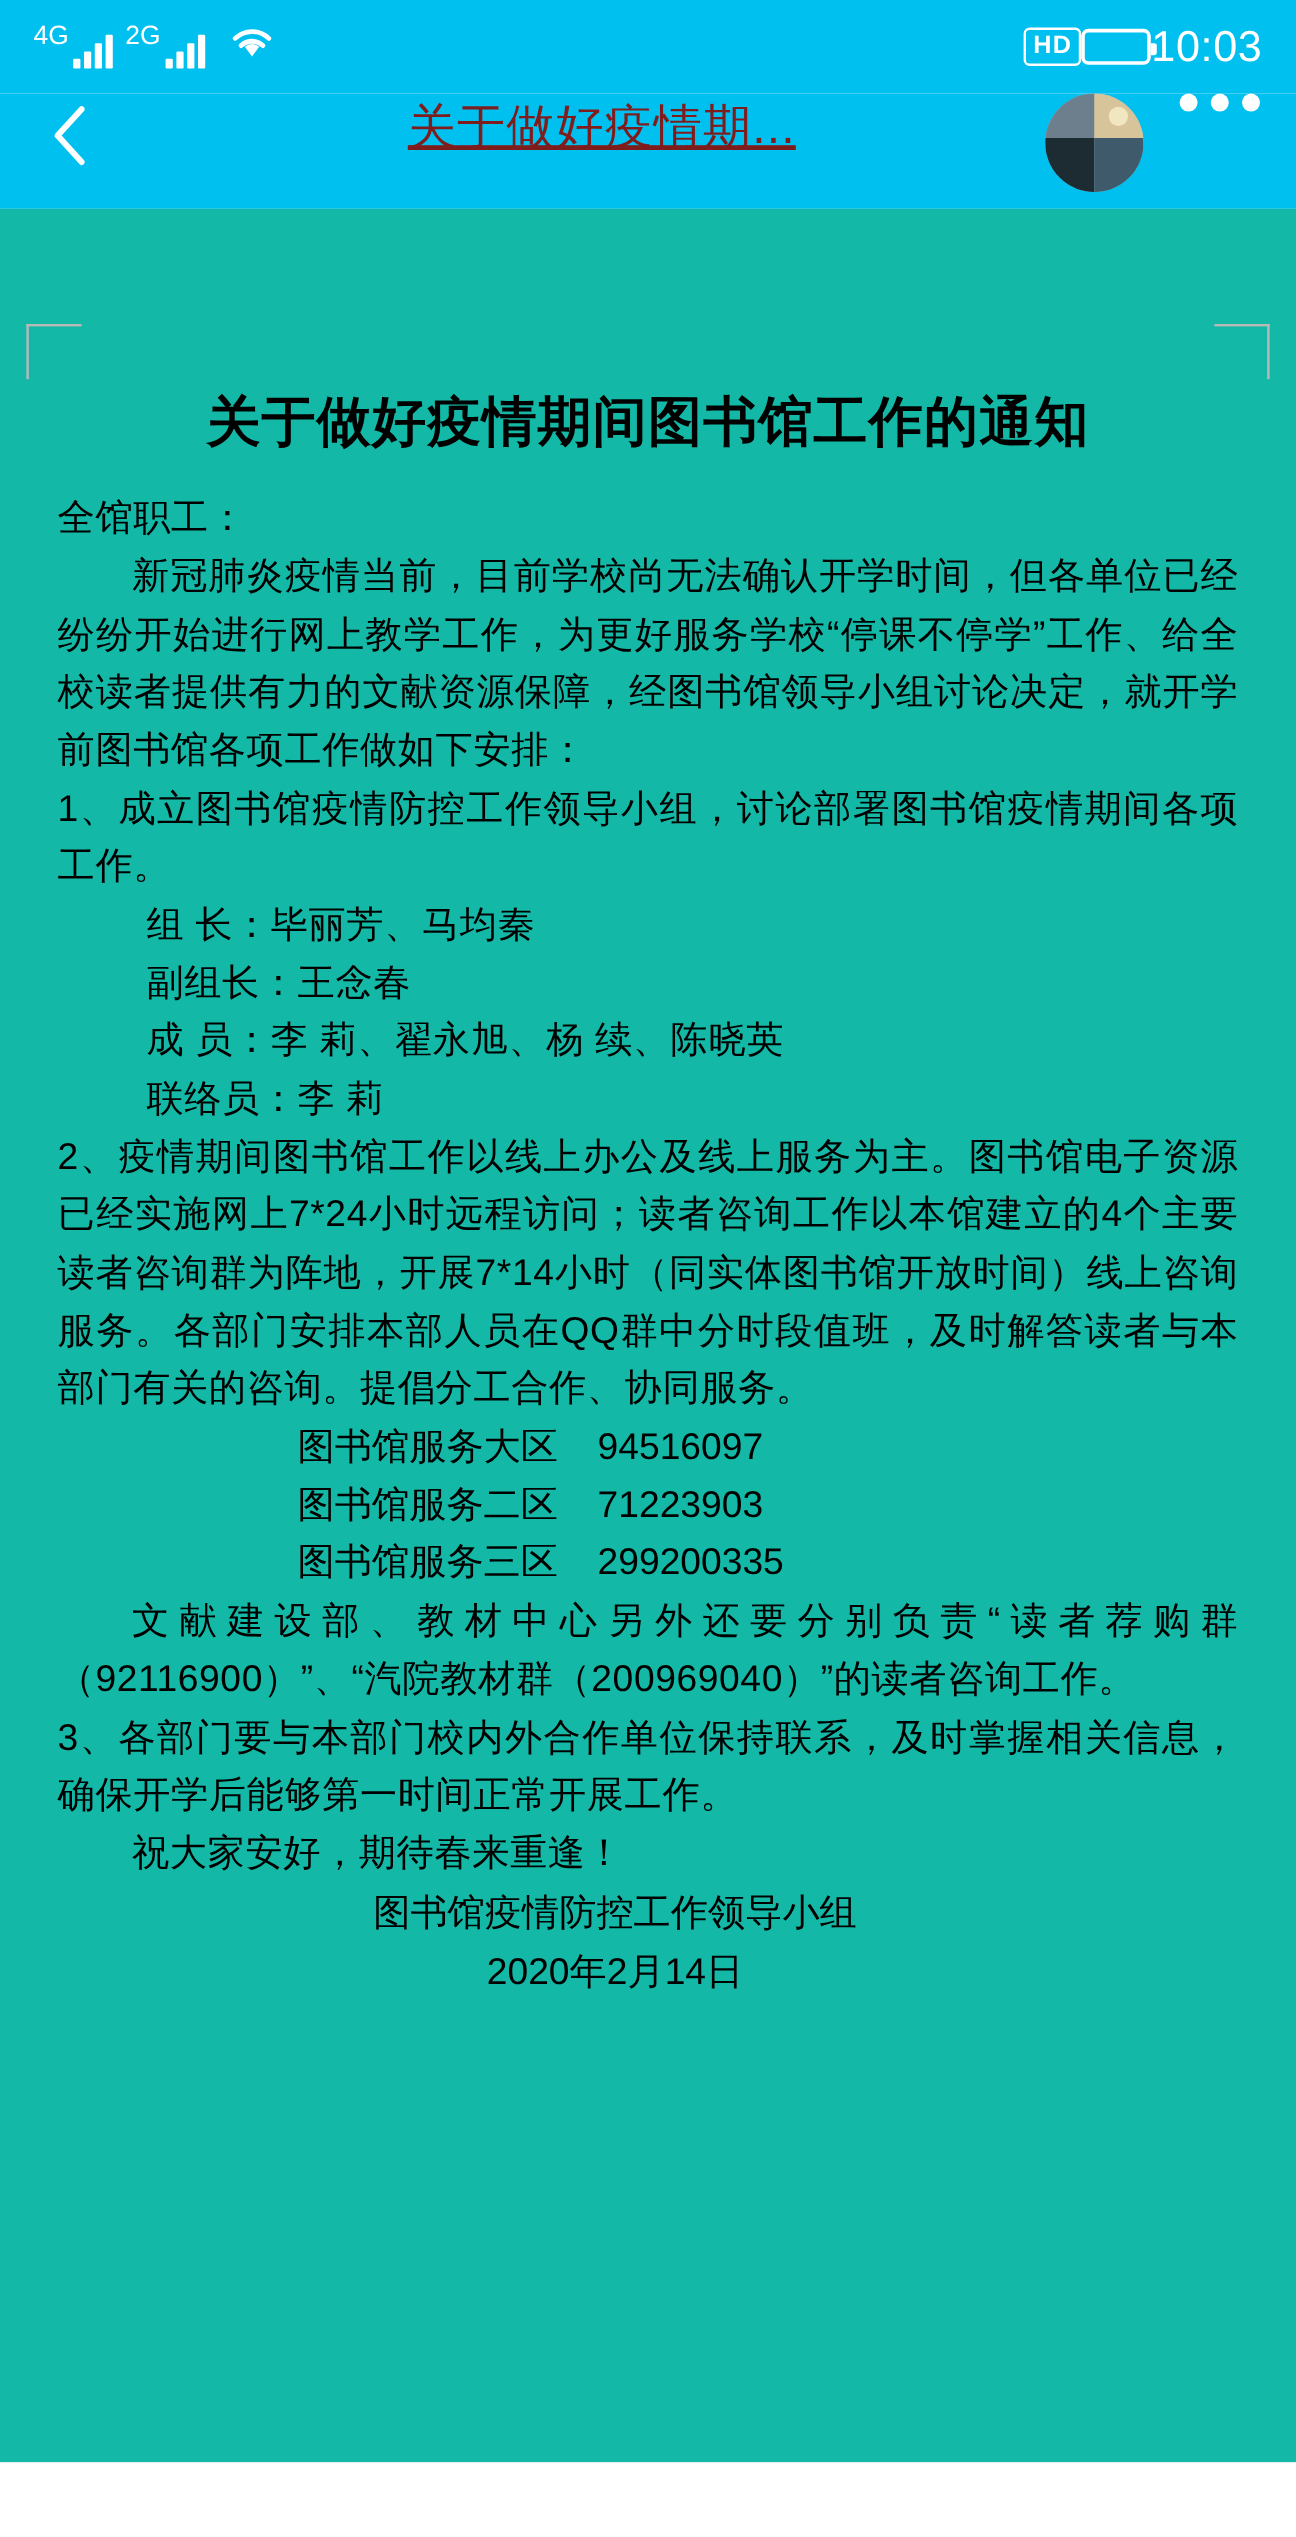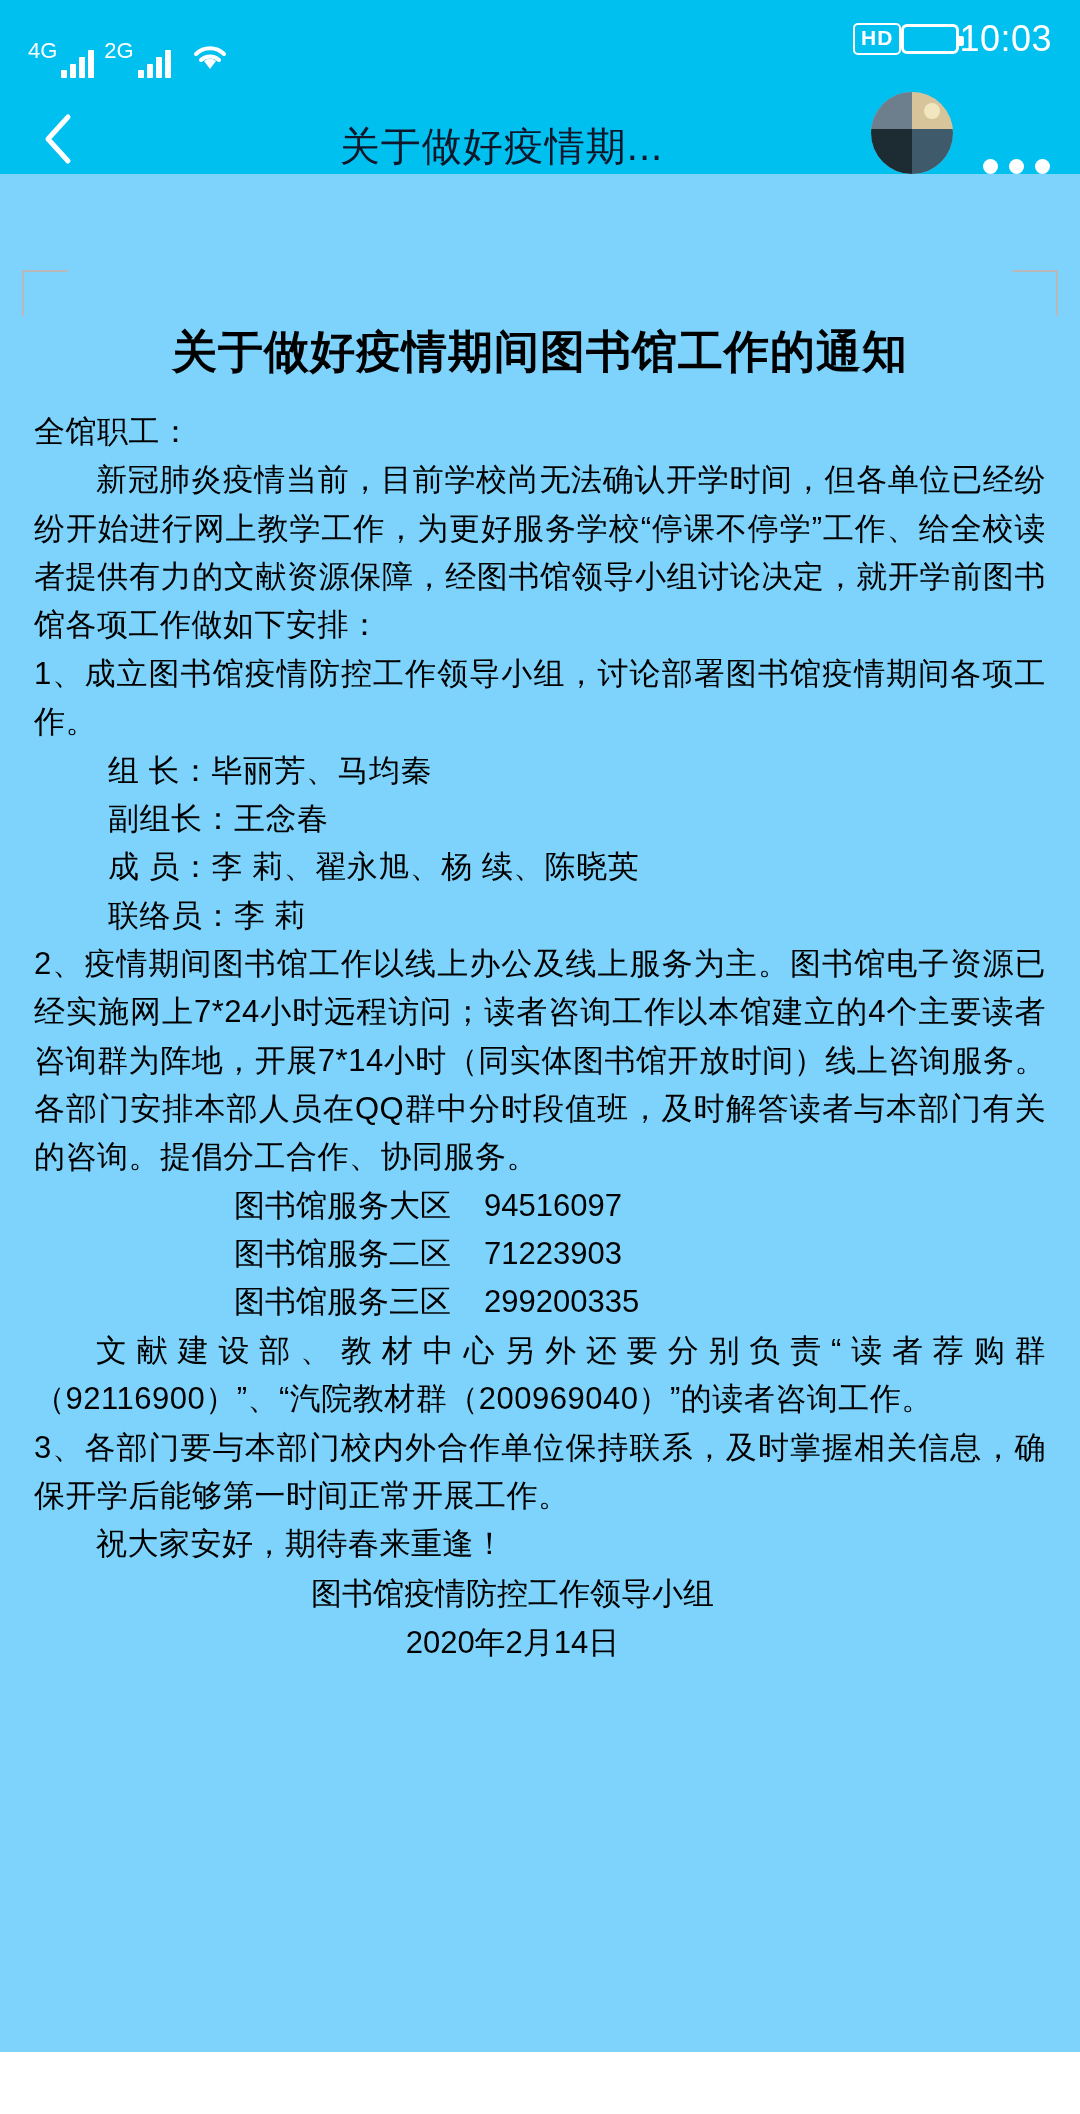--- a/index.html
+++ b/index.html
@@ -9,20 +9,21 @@
     background: #ffffff;
     font-family: "Liberation Sans", sans-serif;
   }
   body { position: relative; overflow: hidden; }
 
   
   .statusbar {
     height: 78px;
     background: #00c0f0;
     display: flex;
+    align-items: center;
     padding: 0 28px;
     color: #ffffff;
   }
   .sb-left { display: flex; align-items: flex-end; gap: 10px; }
   .net-group { display: flex; align-items: flex-end; gap: 4px; }
   .net-label { font-size: 22px; line-height: 1; position: relative; top: -16px; }
   .bars { display: flex; align-items: flex-end; gap: 3px; height: 30px; }
   .bars i { display: block; width: 6px; background: #ffffff; border-radius: 1px; }
   .bars i:nth-child(1) { height: 8px; }
   .bars i:nth-child(2) { height: 14px; }
@@ -56,23 +57,24 @@
     border-radius: 0 2px 2px 0;
   }
   .battery .fill { height: 100%; background: #ffffff; border-radius: 2px; }
   .clock { font-size: 36px; letter-spacing: 0.5px; }
 
   
   .titlebar {
     height: 96px;
     background: #00c0f0;
     display: flex;
-    align-items: flex-end;
-    color: #0f172a;
+    align-items: flex-start;
+    color: #7f1d1d;
     padding: 0 30px 0 22px;
+    text-decoration: underline;
   }
   .back-btn {
     width: 70px; height: 70px;
     display: flex; align-items: center; justify-content: center;
     cursor: pointer;
   }
   .back-btn svg { display: block; }
   .title-text {
     flex: 1;
     text-align: center;
@@ -96,22 +98,22 @@
   .avatar .a2 { position: absolute; right: 0; top: 0; width: 50%; height: 50%; background: #d8c49a; }
   .avatar .a3 { position: absolute; left: 0; bottom: 0; width: 50%; height: 55%; background: #1d2b33; }
   .avatar .a4 { position: absolute; right: 0; bottom: 0; width: 50%; height: 55%; background: #3e5a6b; }
   .avatar .sun { position: absolute; right: 16%; top: 14%; width: 16px; height: 16px; border-radius: 50%; background: #f2e6c0; }
   .more-btn { display: flex; align-items: center; gap: 11px; cursor: pointer; }
   .more-btn i { display: block; width: 15px; height: 15px; border-radius: 50%; background: #ffffff; }
 
   
   .doc {
     position: relative;
-    background: #7dd3fc;
-    padding: 0 26px;
+    background: #14b8a6;
+    padding: 0 40px;
     height: calc(2114px - 78px - 96px - 62px);
   }
   .corner {
     position: absolute;
     width: 46px; height: 46px;
     border-color: #b9b9b9;
     border-style: solid;
   }
   .corner.tl { left: 22px; top: 96px; border-width: 2px 0 0 2px; }
   .corner.tr { right: 22px; top: 96px; border-width: 2px 2px 0 0; }

